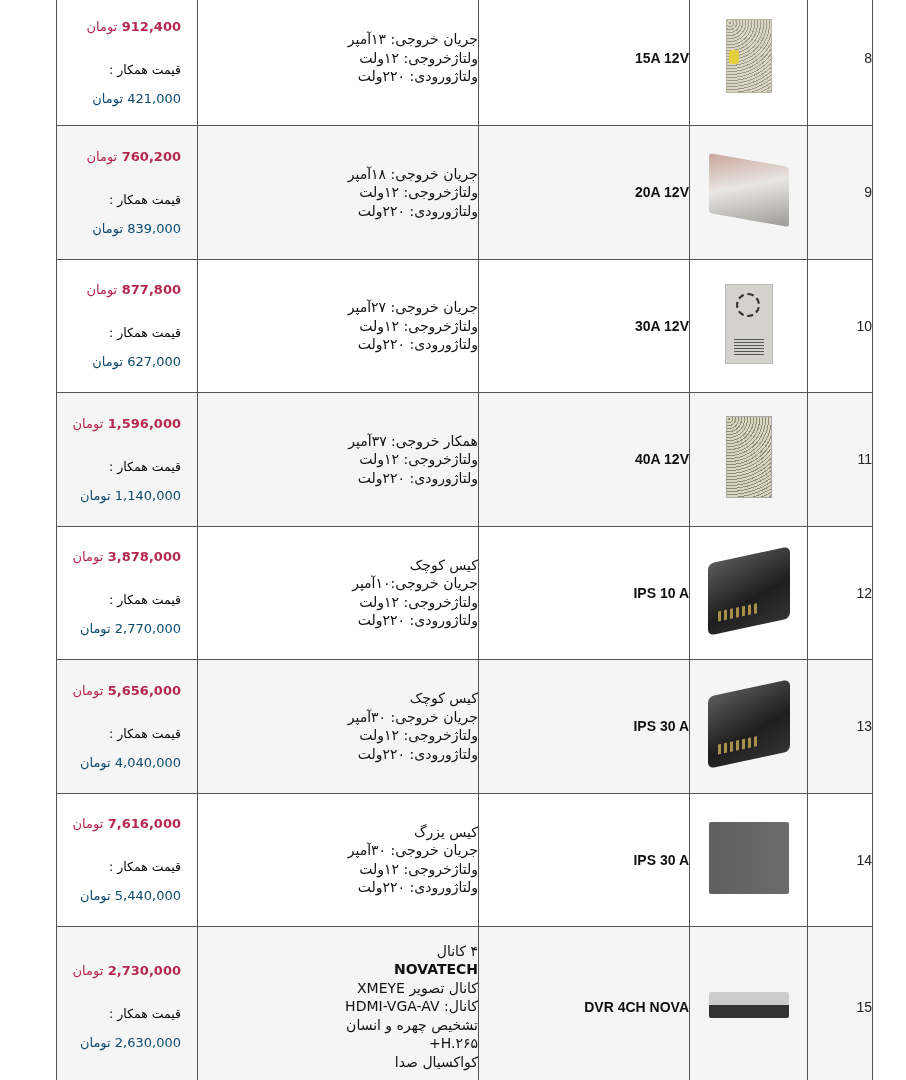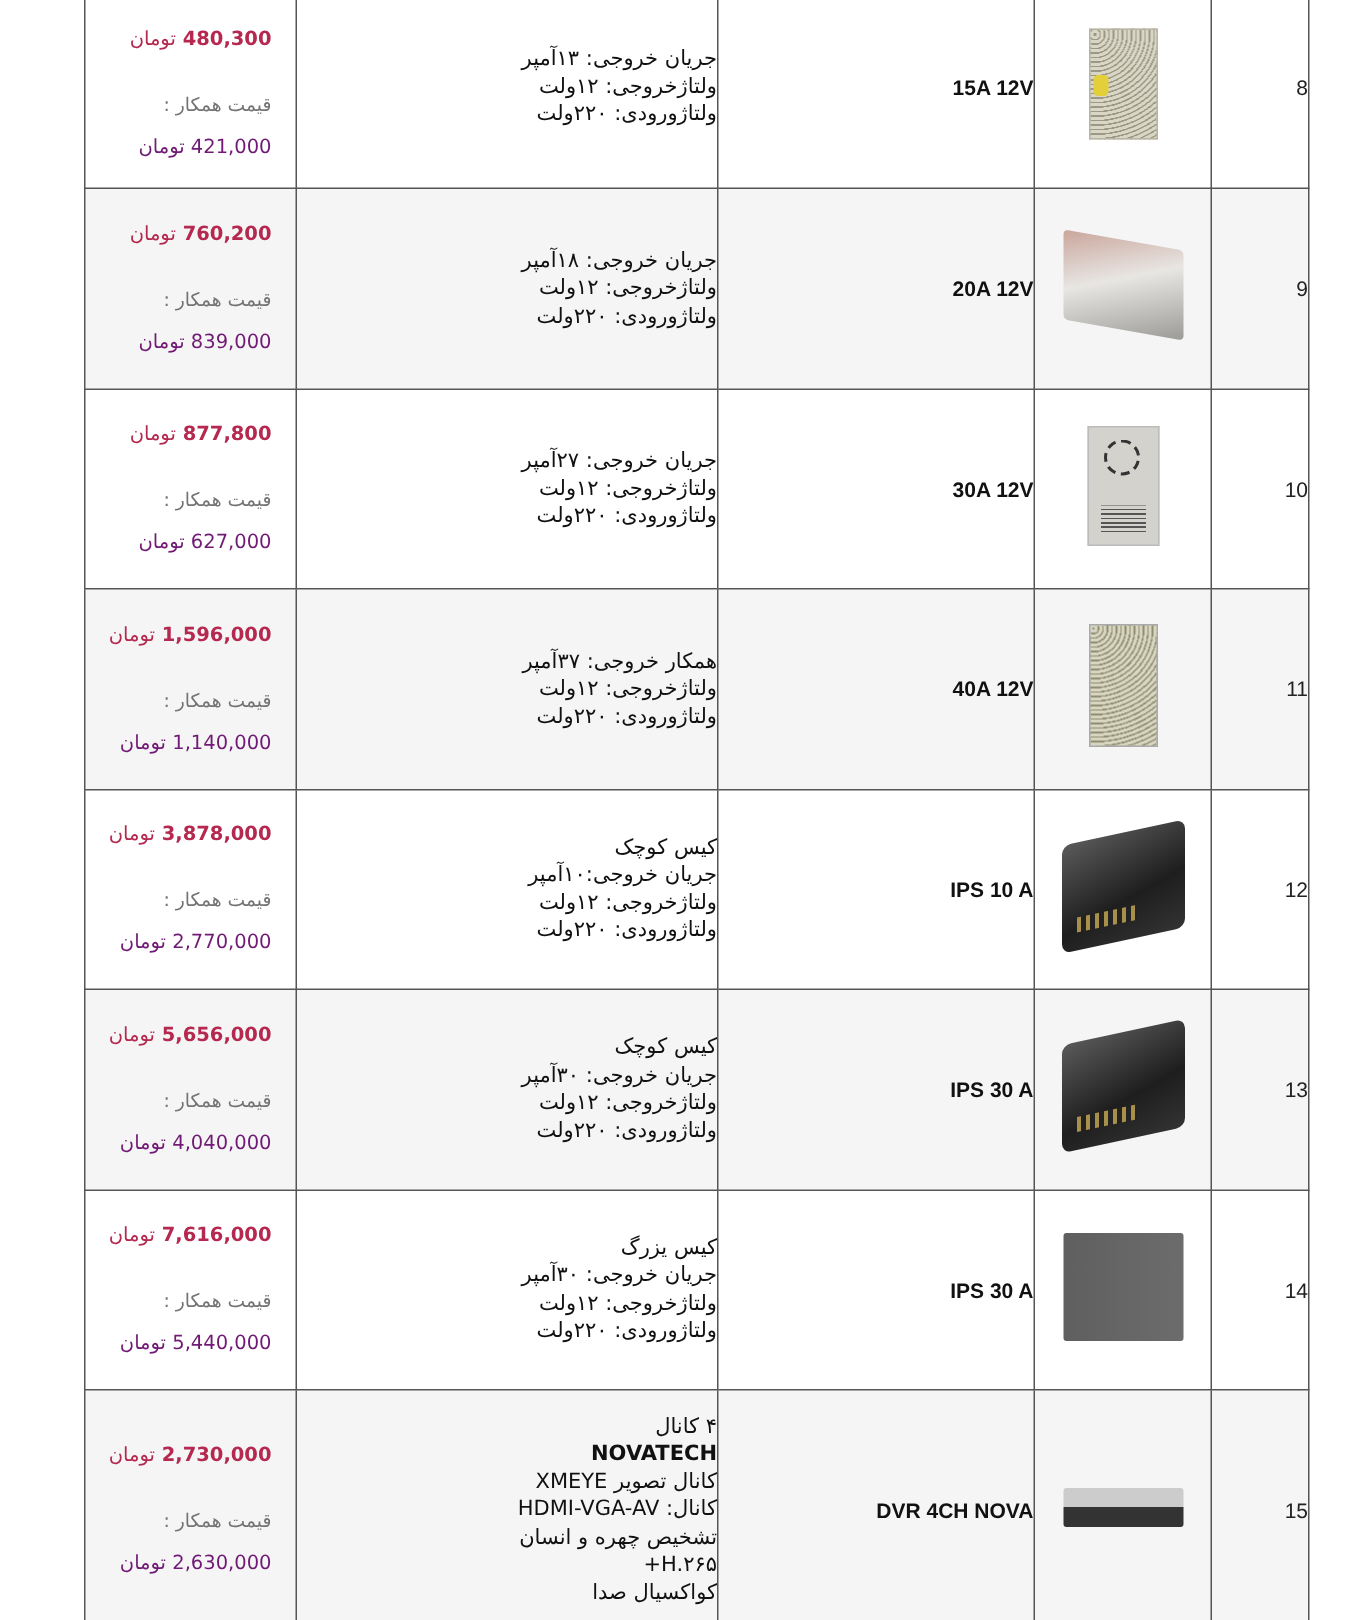--- a/index.html
+++ b/index.html
@@ -10,22 +10,22 @@
   .row.alt td { background:#f5f5f5; }
   .row.white td { background:#ffffff; }
   .c-price { width:140px; }
   .c-desc { width:280px; }
   .c-name { width:210px; }
   .c-img { width:117px; }
   .c-num { width:64px; }
   .price-wrap { height:100%; position:relative; direction:rtl; padding-right:16px; font-size:13px; }
   .p-main { color:#b5284f; font-weight:bold; display:block; }
   .p-main .unit, .p-part .unit { font-weight:normal; }
-  .p-label { color:#737373; display:block; margin-top:28px; font-size:12.5px; }
-  .p-part { color:#701a75; display:block; margin-top:14px; }
+  .p-label { color:#000000; display:block; margin-top:28px; font-size:12.5px; }
+  .p-part { color:#0c4a6e; display:block; margin-top:14px; }
   .num-ltr { direction:ltr; unicode-bidi:embed; }
   .desc { direction:rtl; text-align:right; padding-right:16px; font-size:14px; line-height:18.5px; color:#111; }
   .desc .line { display:block; }
   .desc .line.latin { font-weight:bold; }
   .name { text-align:right; padding-right:18px; font-weight:bold; font-size:14px; color:#111; font-family:"Liberation Sans", sans-serif; }
   .img { text-align:center; }
   .num { text-align:right; padding-right:16px; font-size:14px; color:#222; font-family:"Liberation Sans", sans-serif; }
   .pic { display:inline-block; position:relative; }
   .psu-silver { width:44px; height:72px; background:repeating-radial-gradient(circle at 3px 3px,#9b9886 0 1px,#d9d6c6 1px 3px); border:1px solid #b8b5a5; }
   .psu-silver .yel { position:absolute; left:2px; top:30px; width:10px; height:14px; background:#e3cf3a; border-radius:3px; }
@@ -41,21 +41,21 @@
 </style>
 </head>
 <body>
 
 <table class="table">
   <tbody>
 
     <tr class="row white" style="height:135px">
       <td class="c-price">
         <div class="price-wrap" style="padding-top:8px">
-          <span class="p-main"><span class="num-ltr">480,300</span> <span class="unit">تومان</span></span>
+          <span class="p-main"><span class="num-ltr">912,400</span> <span class="unit">تومان</span></span>
           <span class="p-label">قیمت همکار :</span>
           <span class="p-part"><span class="num-ltr">421,000</span> <span class="unit">تومان</span></span>
         </div>
       </td>
       <td class="c-desc desc">
         <span class="line">جریان خروجی: ۱۳آمپر</span>
         <span class="line">ولتاژخروجی: ۱۲ولت</span>
         <span class="line">ولتاژورودی: ۲۲۰ولت</span>
       </td>
       <td class="c-name name">15A 12V</td>

